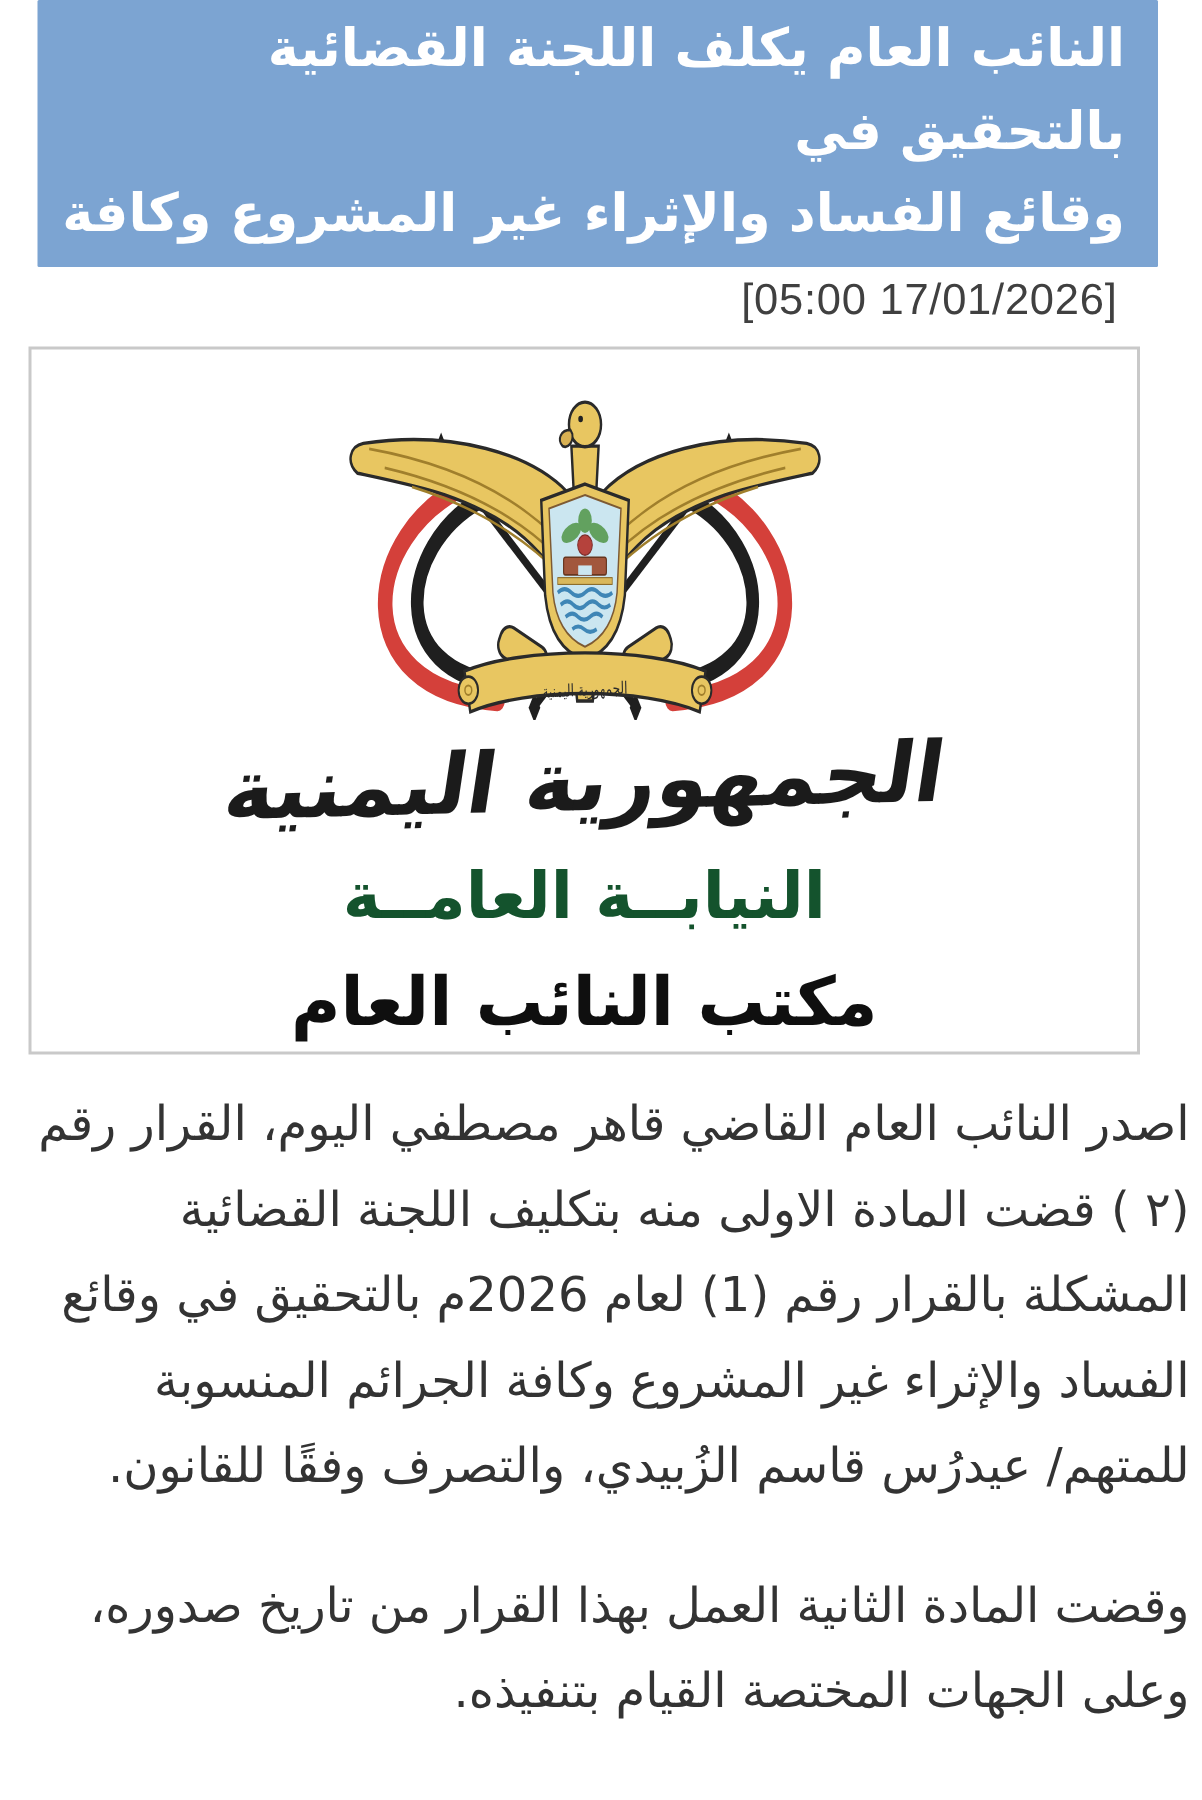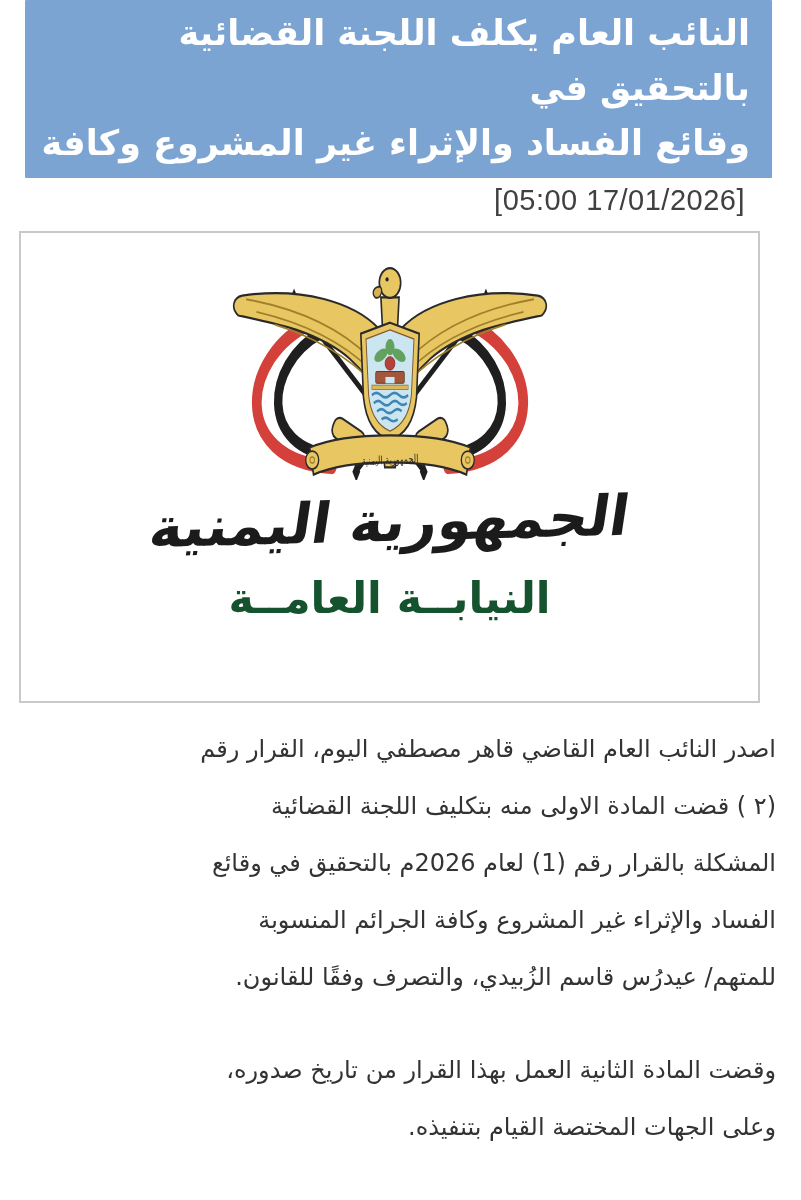--- a/index.html
+++ b/index.html
@@ -48,21 +48,21 @@
     direction:rtl;margin-top:16px;line-height:56px;
     font-size:45px;font-weight:bold;color:#0f0f0f;
   }
 
   
   .article-body{
     position:absolute;left:10px;right:8px;top:713px;
     direction:rtl;text-align:right;color:#333333;
   }
   .byline{margin:0;font-size:30px;line-height:50px;}
-  .para{margin:8px 17px 0 0;font-size:24px;line-height:57px;}
+  .para{margin:8px 0 0 0;font-size:32px;line-height:57px;}
   .para-2{margin-top:36px;}
 </style>
 </head>
 <body>
 
 <div class="title-banner">
   <h1 class="multiline">النائب العام يكلف اللجنة القضائية بالتحقيق في
 وقائع الفساد والإثراء غير المشروع وكافة الجرائم
 المنسوبة للمتهم عيدرُس الزُبيدي</h1>
 </div>
@@ -149,20 +149,21 @@
       <path d="M146,224 C205,206 335,206 394,224 L388,254 C330,236 210,236 152,254 Z" fill="#E8C661" stroke="#2A2A2A" stroke-width="2.5"></path>
       <circle cx="150" cy="238" r="10" fill="#E8C661" stroke="#2A2A2A" stroke-width="2"></circle>
       <circle cx="150" cy="238" r="3.5" fill="none" stroke="#A07F2C" stroke-width="1.5"></circle>
       <circle cx="390" cy="238" r="10" fill="#E8C661" stroke="#2A2A2A" stroke-width="2"></circle>
       <circle cx="390" cy="238" r="3.5" fill="none" stroke="#A07F2C" stroke-width="1.5"></circle>
       <text x="270" y="242" font-size="12.5" text-anchor="middle" fill="#2A2A2A" transform="rotate(-2 270 240)">الجمهورية اليمنية</text>
     </g>
   </svg>
   <div class="calligraphy">الجمهورية اليمنية</div>
   <div class="org-name">النيابــة العامــة</div>
+  <div class="office-name">مكتب النائب العام</div>
 </figure>
 
 <div class="article-body">
   <p class="para multiline">اصدر النائب العام القاضي قاهر مصطفي اليوم، القرار رقم
 (٢ ) قضت المادة الاولى منه بتكليف اللجنة القضائية
 المشكلة بالقرار رقم (1) لعام 2026م بالتحقيق في وقائع
 الفساد والإثراء غير المشروع وكافة الجرائم المنسوبة
 للمتهم/ عيدرُس قاسم الزُبيدي، والتصرف وفقًا للقانون.</p>
   <p class="para para-2 multiline">وقضت المادة الثانية العمل بهذا القرار من تاريخ صدوره،
 وعلى الجهات المختصة القيام بتنفيذه.</p>

